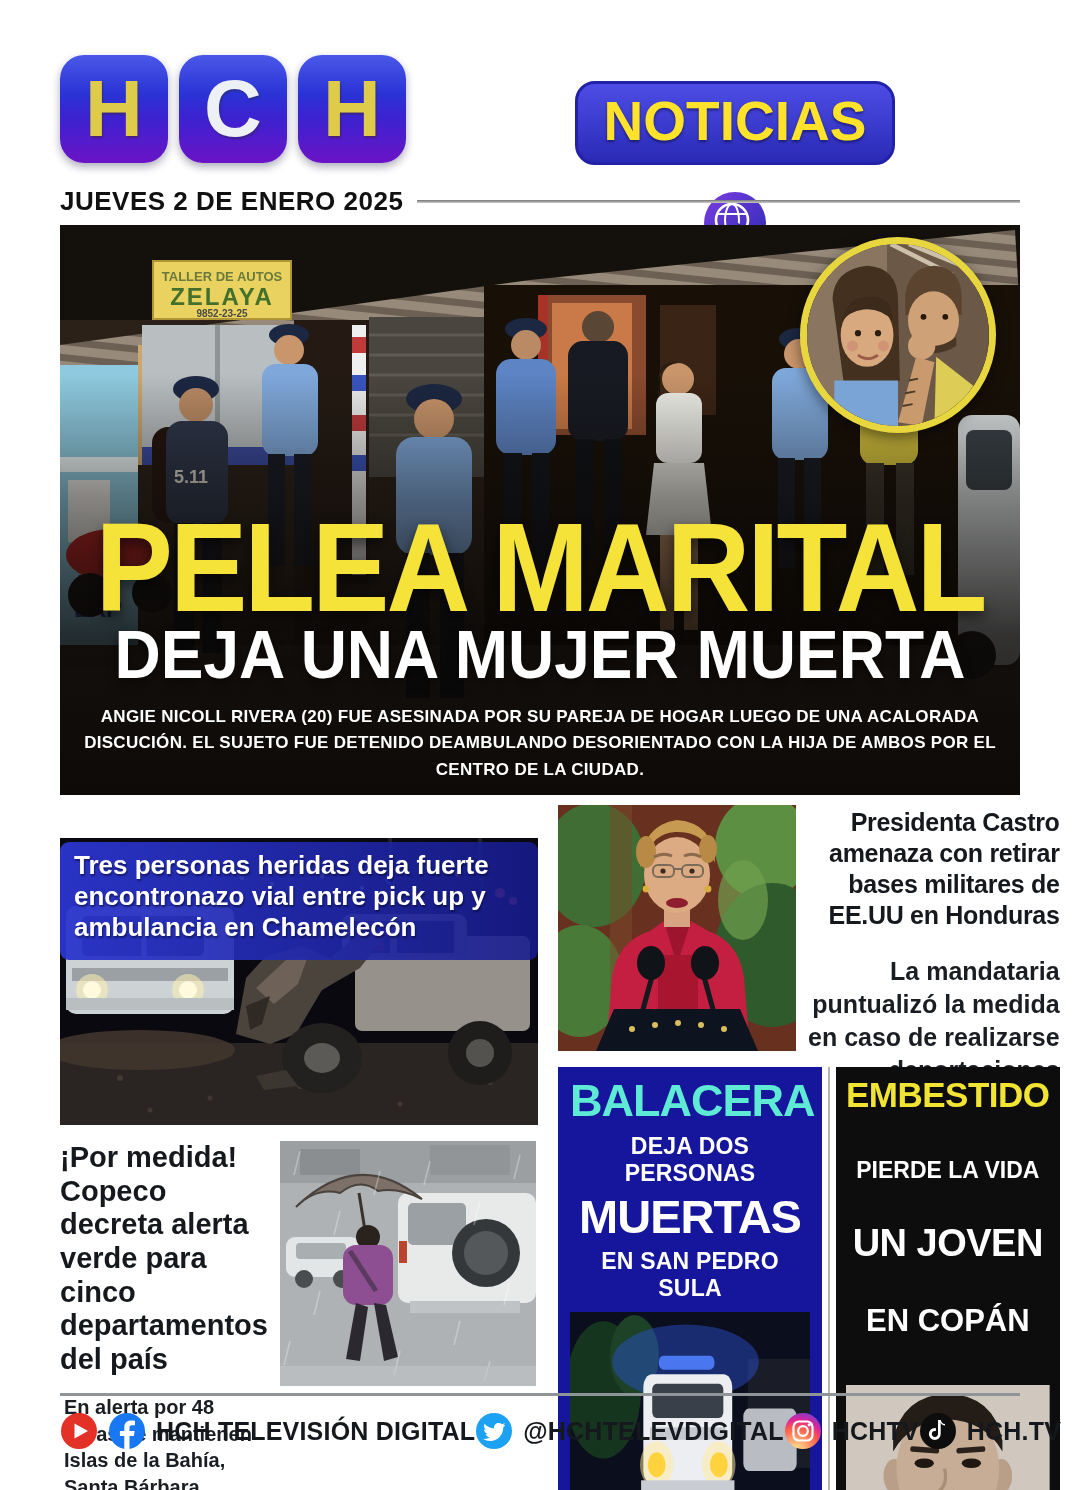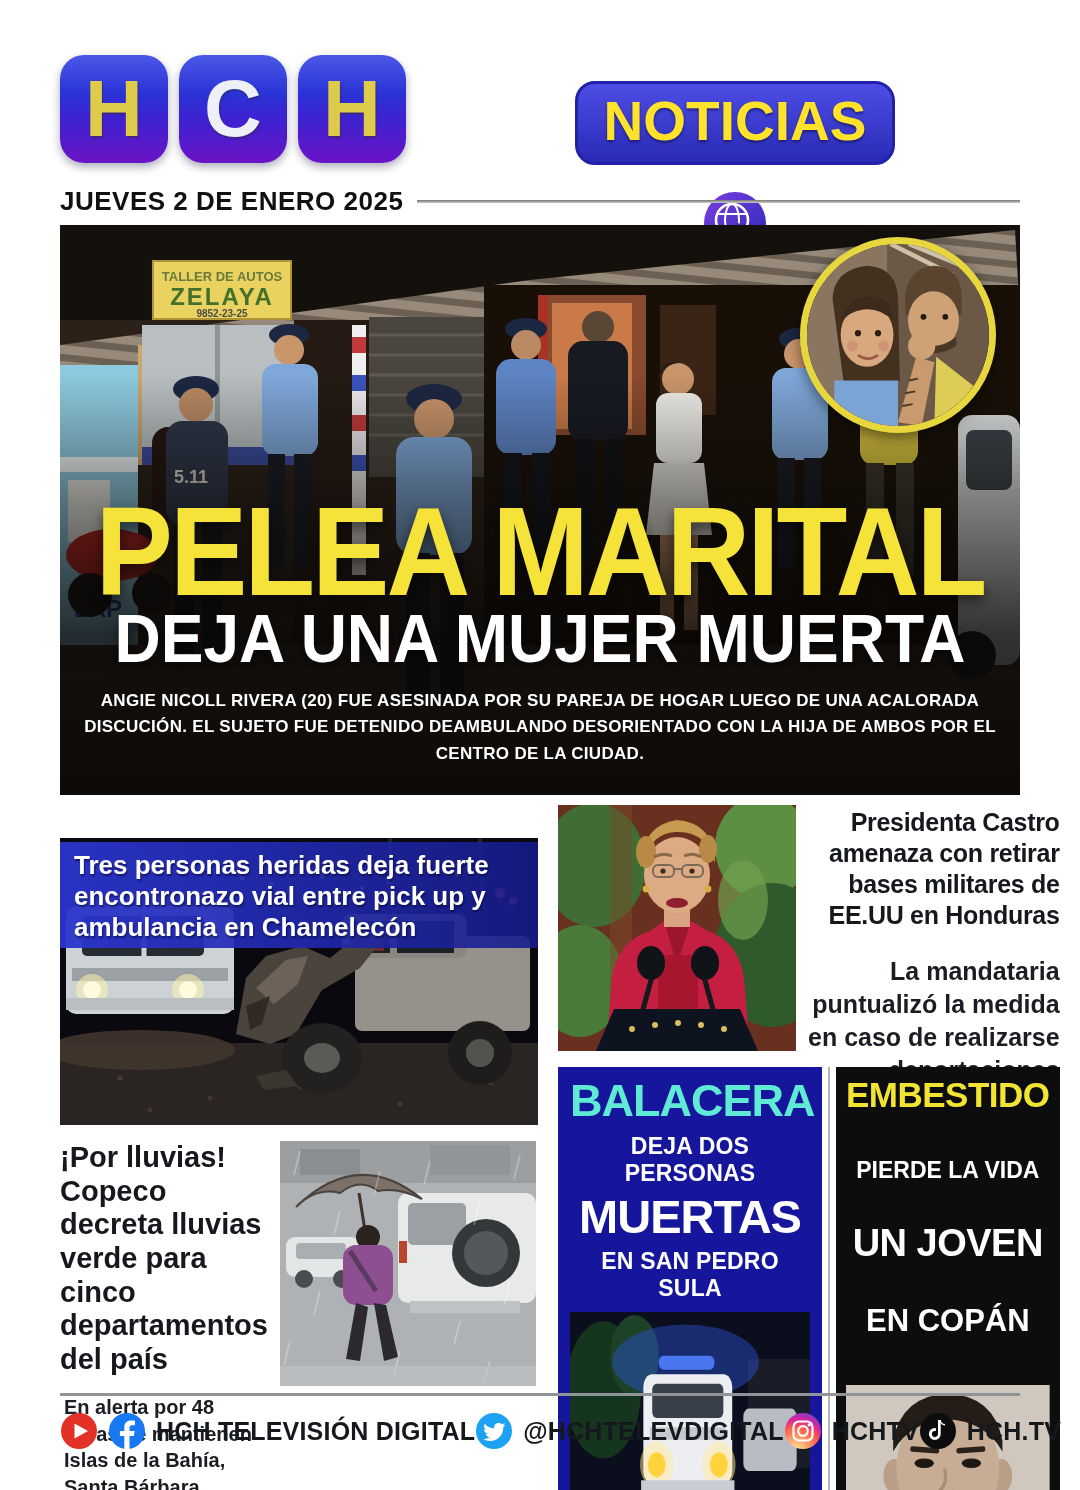--- a/index.html
+++ b/index.html
@@ -32,41 +32,41 @@
   .date-line{flex:1;height:3px;background:linear-gradient(180deg,#777,#c9c9c9);}
 
   
   .hero{position:absolute;top:225px;left:60px;width:960px;height:570px;background:#241c15;overflow:hidden;}
   .hero svg.scene{position:absolute;inset:0;width:100%;height:100%;}
   .hero-overlay{position:absolute;inset:0;
     background:linear-gradient(180deg,rgba(10,8,6,0) 26%,rgba(10,8,6,.45) 48%,rgba(8,6,5,.8) 72%,rgba(8,6,5,.92) 100%);}
   .hero-circle{position:absolute;top:12px;right:24px;width:182px;height:182px;border-radius:50%;
     border:7px solid #e7d63d;overflow:hidden;box-shadow:0 4px 14px rgba(0,0,0,.5);}
   .hero-circle svg{width:100%;height:100%;display:block;}
-  .hero-text{position:absolute;left:0;right:0;bottom:28px;text-align:center;color:#fff;}
+  .hero-text{position:absolute;left:0;right:0;bottom:12px;text-align:center;color:#fff;}
   .hl1{font-size:116px;line-height:.95;font-weight:bold;color:#f6e33a;letter-spacing:-3px;
        transform:scaleY(1.08);text-shadow:0 5px 12px rgba(0,0,0,.55);}
   .hl2{font-size:64px;line-height:1.02;font-weight:bold;letter-spacing:0;
        transform:scaleY(1.06);text-shadow:0 4px 10px rgba(0,0,0,.55);}
   .hl3{font-size:104px;line-height:1.0;font-weight:bold;letter-spacing:1px;
        text-shadow:0 4px 10px rgba(0,0,0,.55);}
   .deck{margin:16px auto 0;max-width:930px;font-size:17px;font-weight:bold;
         line-height:1.55;letter-spacing:.3px;}
 
   
   .mid{position:absolute;top:805px;left:60px;width:960px;height:588px;display:flex;}
   .mid-left{width:478px;padding-top:33px;}
   .v-divider{width:2px;background:#b5b5b5;margin:0 10px;}
   .mid-right{flex:1;display:flex;flex-direction:column;}
 
   .crash{position:relative;width:478px;height:287px;overflow:hidden;background:#0b0910;}
   .crash svg{position:absolute;inset:0;width:100%;height:100%;}
   .crash-band{position:absolute;top:4px;left:0;right:0;
     background:linear-gradient(90deg,rgba(43,53,205,.95),rgba(22,27,140,.88));
-    padding:8px 14px 4px;}
+    padding:8px 14px 16px;border-radius:9px;}
   .crash-band .t{font-size:26px;font-weight:bold;color:#fff;line-height:1.2;
     text-shadow:1px 2px 2px rgba(0,0,30,.5);}
 
   .rain-row{display:flex;margin-top:16px;gap:10px;}
   .rain-text{width:210px;}
   .rain-title{font-size:29px;font-weight:bold;line-height:1.16;color:#15181c;}
   .rain-body{margin-top:18px;font-size:20px;line-height:1.32;color:#1a1d22;font-weight:600;padding-left:4px;}
   .rain-photo{width:256px;height:245px;background:#a9adaf;overflow:hidden;}
   .rain-photo svg{width:100%;height:100%;display:block;}
 
@@ -366,21 +366,21 @@
             <circle cx="420" cy="215" r="14" fill="#54524e"></circle>
           <polygon points="196,238 226,232 238,248 204,252" fill="#3c3630"></polygon>
         </svg>
         <div class="crash-band">
           <div class="t">Tres personas heridas deja fuerte encontronazo vial entre pick up y ambulancia en Chamelecón</div>
         </div>
       </div>
 
       <div class="rain-row">
         <div class="rain-text">
-          <div class="rain-title">¡Por lluvias! Copeco decreta lluvias verde para cinco departamentos del país</div>
+          <div class="rain-title">¡Por medida! Copeco decreta alerta verde para cinco departamentos del país</div>
           <div class="rain-body">En alerta por 48 horas se mantienen Islas de la Bahía, Santa Bárbara, Cortés, Atlántida y Colón.</div>
         </div>
         <div class="rain-photo">
           <svg viewBox="0 0 256 245" preserveAspectRatio="none">
             <rect width="256" height="245" fill="#aeb2b4"></rect>
             <rect width="256" height="42" fill="#9b9fa1"></rect>
             <rect x="20" y="8" width="60" height="26" fill="#8a8e90"></rect>
               <rect x="150" y="4" width="80" height="30" fill="#919598"></rect>
 
             <rect x="6" y="96" width="74" height="40" rx="9" fill="#e3e6e6"></rect>

